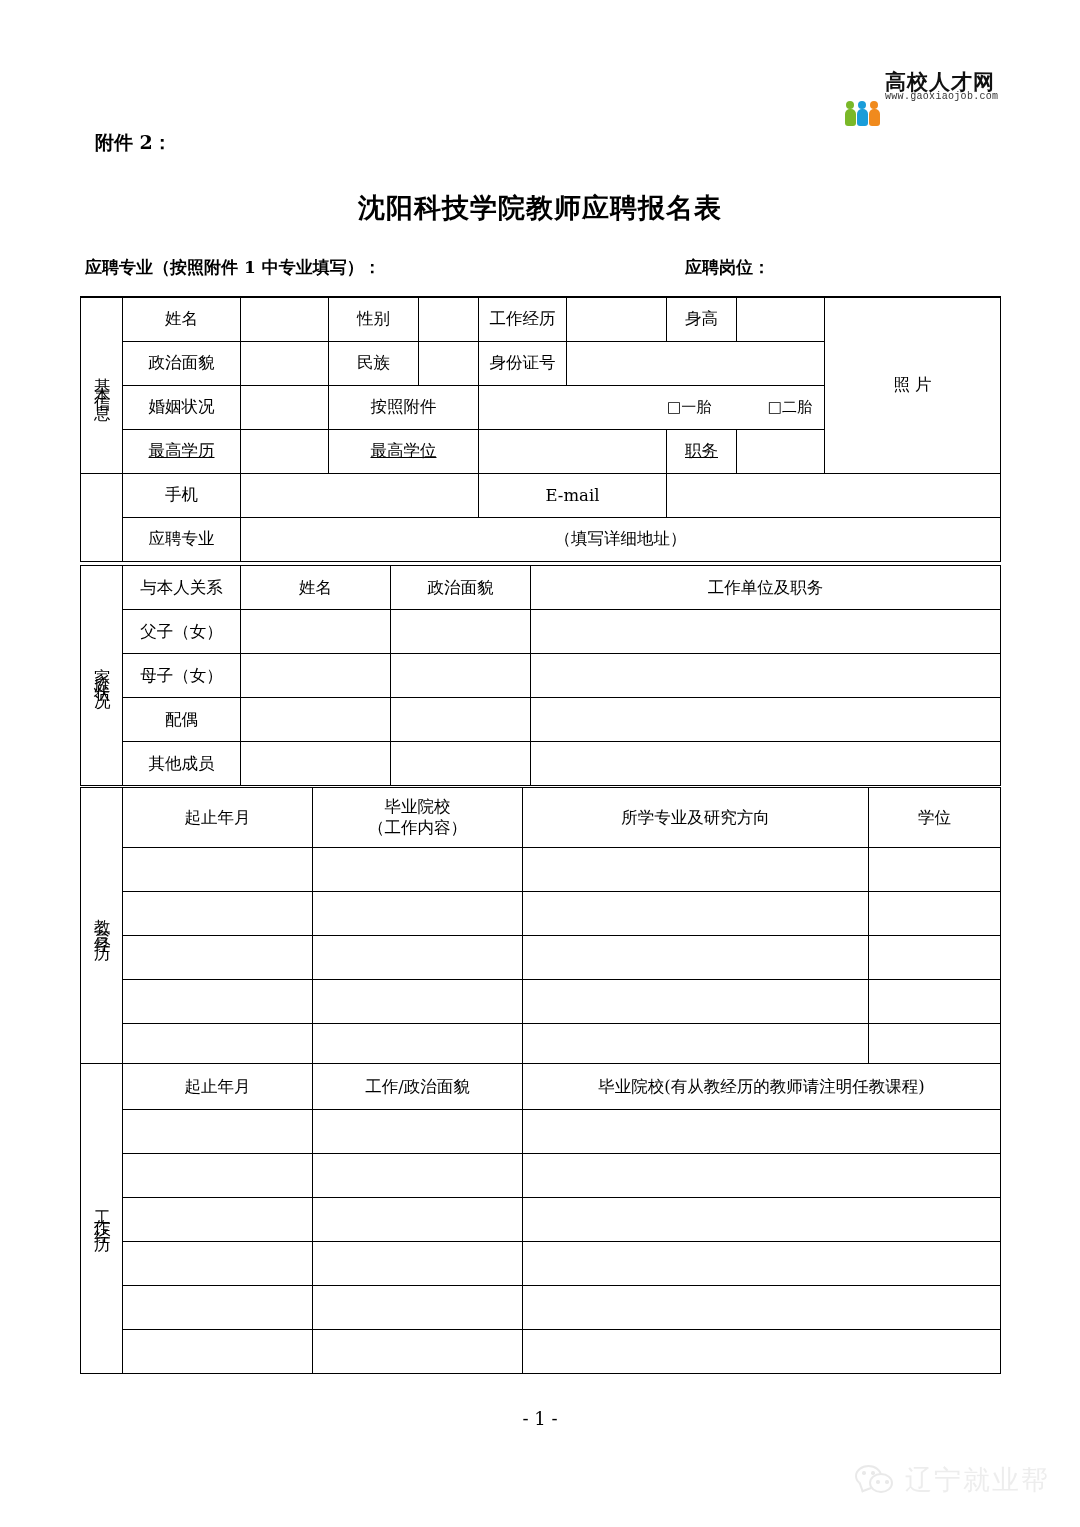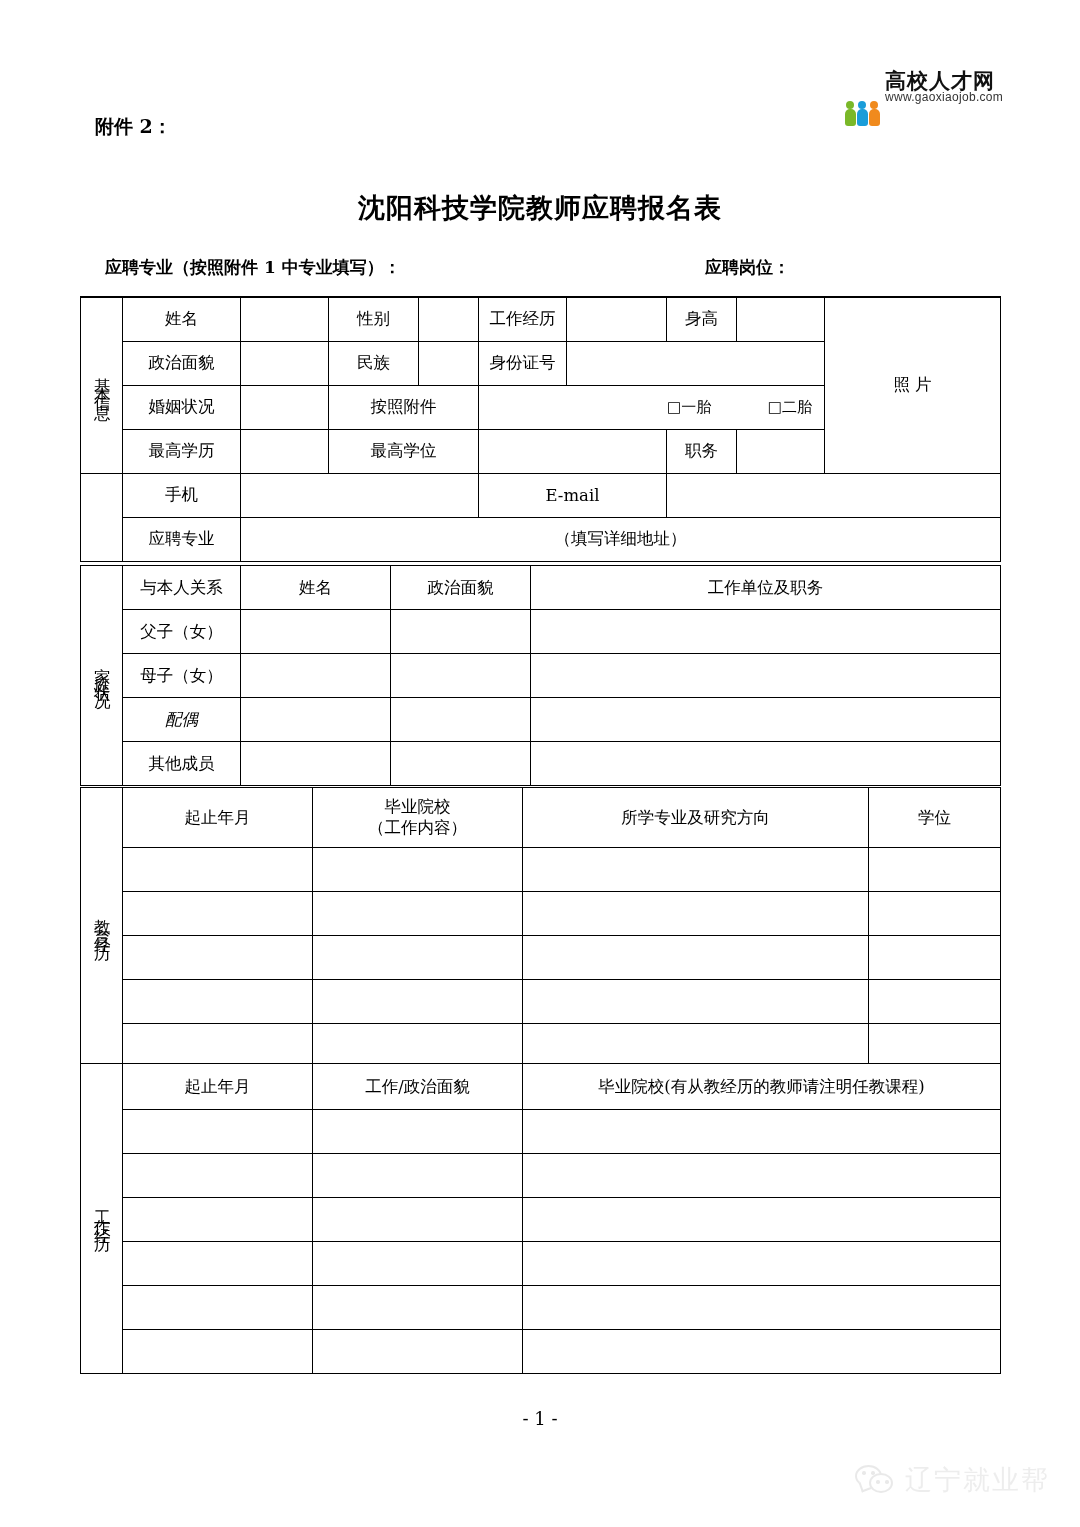--- a/index.html
+++ b/index.html
@@ -37,38 +37,38 @@
   .fig.g .head, .fig.g .body { background: #7ab828; }
   .fig.b .head, .fig.b .body { background: #1a9dd9; }
   .fig.o .head, .fig.o .body { background: #f08a1d; }
   .brand-text { display: flex; flex-direction: column; line-height: 1; }
   .brand-cn {
     font-family: "DejaVu Serif", serif;
     font-size: 21px; font-weight: 700; color: #111;
     letter-spacing: 1px;
   }
   .brand-url {
-    font-family: Liberation Sans, sans-serif;
-    font-size: 12px; color: #333; letter-spacing: .3px; margin-top: 0;
+    font-family: Liberation Mono, monospace;
+    font-size: 10px; color: #333; letter-spacing: .3px; margin-top: 0;
   }
 
   
   .attachment-label {
-    position: absolute; top: 114px; left: 95px;
+    position: absolute; top: 130px; left: 95px;
     font-size: 19px; font-weight: 700;
     font-family: "DejaVu Serif", serif;
   }
   .doc-title {
     position: absolute; top: 190px; left: 0; width: 1080px;
     text-align: center;
     font-size: 27px; font-weight: 700; letter-spacing: 1px;
     font-family: "DejaVu Serif", serif;
   }
   .subline {
-    position: absolute; top: 256px; left: 105px; width: 890px;
+    position: absolute; top: 256px; left: 85px; width: 890px;
     display: flex; font-size: 17px; font-weight: 700;
     font-family: "DejaVu Serif", serif;
   }
   .subline .major { width: 600px; }
 
   
   .formtable {
     position: absolute; left: 80px;
     width: 920px;
     border-collapse: collapse;
@@ -231,21 +231,21 @@
     <td>婚姻状况</td>
     <td class="blank"></td>
     <td colspan="2">按照附件</td>
     <td class="chk-cell" colspan="5">
       <span class="chk">□一胎</span>
       <span class="gap"></span>
       <span class="chk">□二胎</span>
     </td>
   </tr>
 
-  <tr style="height: 44px;">
+  <tr style="height: 44px; text-decoration: underline;">
     <td>最高学历</td>
     <td class="blank"></td>
     <td colspan="2">最高学位</td>
     <td class="blank" colspan="2"></td>
     <td>职务</td>
     <td class="blank" colspan="2"></td>
   </tr>
 
   <tr style="height: 44px;">
     <td class="sect-label" rowspan="2"></td>
@@ -285,21 +285,21 @@
     <td class="blank"></td>
     <td class="blank"></td>
     <td class="blank"></td>
   </tr>
   <tr style="height: 44px;">
     <td>母子（女）</td>
     <td class="blank"></td>
     <td class="blank"></td>
     <td class="blank"></td>
   </tr>
-  <tr style="height: 44px; font-style: italic;">
+  <tr style="height: 44px;">
     <td>配偶</td>
     <td class="blank"></td>
     <td class="blank"></td>
     <td class="blank"></td>
   </tr>
   <tr style="height: 44px;">
     <td>其他成员</td>
     <td class="blank"></td>
     <td class="blank"></td>
     <td class="blank"></td>

